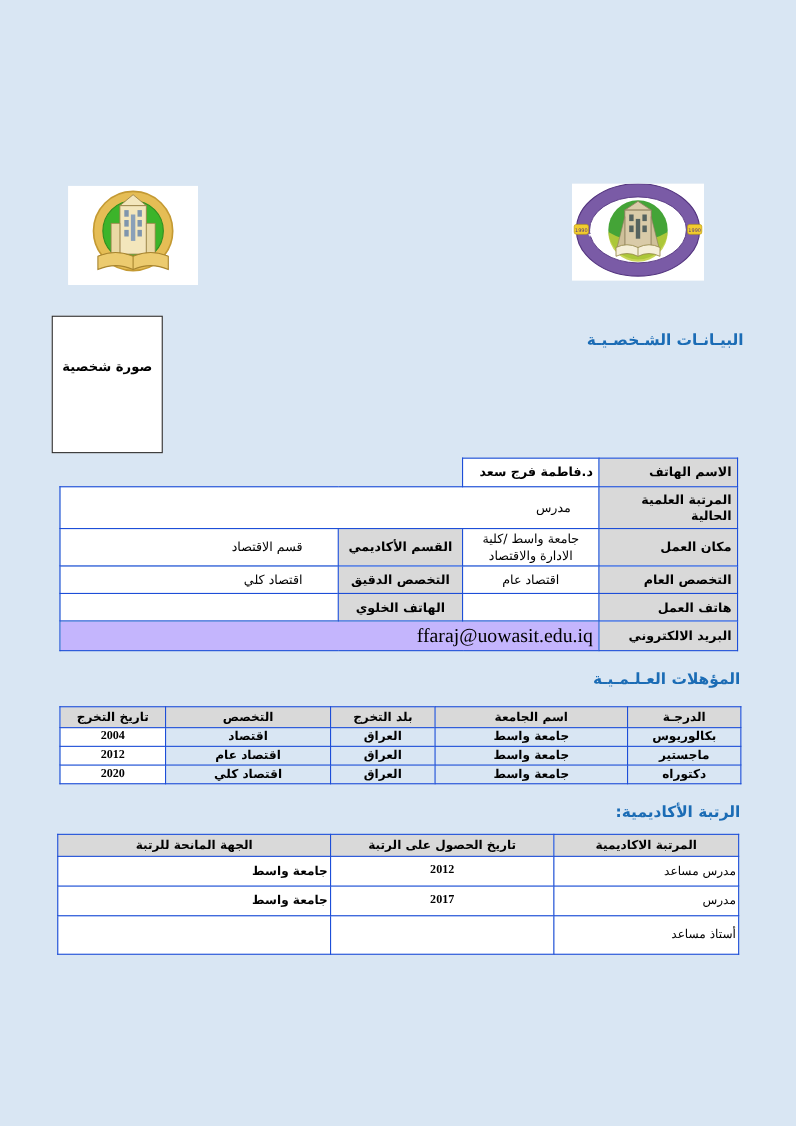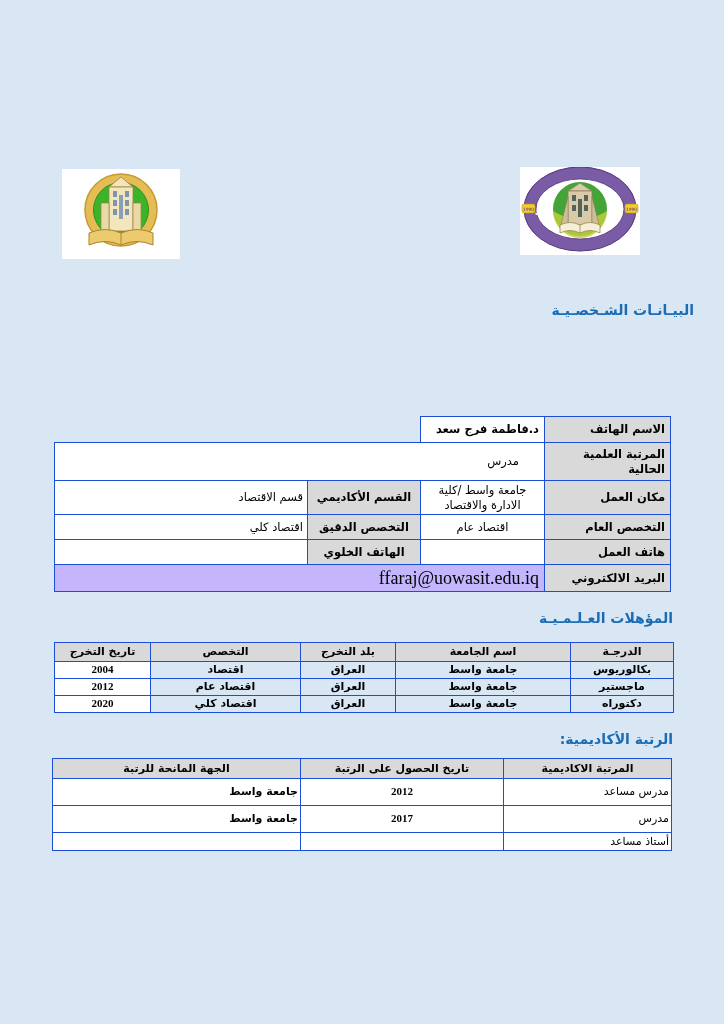--- a/index.html
+++ b/index.html
@@ -24,35 +24,35 @@
   .photo-box{
     position:absolute; left:47px; top:287px; width:101px; height:125px;
     background:#fff; border:1px solid #2b2b2b; box-sizing:border-box;
     text-align:center; font-weight:bold; font-size:12px; padding-top:38px;
   }
   
   .sec-heading{
     position:absolute; color:#1b6cb5; font-weight:bold; font-size:14px;
     white-space:nowrap;
   }
-  .h-personal{top:302px; right:30px;}
+  .h-personal{top:302px; right:48px;}
   .h-qual{top:610px; right:51px;}
   .h-rank{top:731px; right:51px;margin-left:19px;}
   
   table{border-collapse:collapse; table-layout:fixed; position:absolute;}
   td,th{
     border:1px solid #1d4ed8; vertical-align:middle;
     font-size:11.5px; line-height:1.25; padding:1px 5px;
     overflow:hidden;
   }
   .lbl{background:#d9d9d9; font-weight:bold; text-align:right;}
   .sublbl{background:#d9d9d9; font-weight:bold; text-align:center;}
   .val{background:#fff; text-align:right;}
   .val-center{background:#fff; text-align:center;}
-  .val-pad{padding-left:4px; padding-right:4px;}
+  .val-pad{padding-left:4px; padding-right:32px;}
   .bold{font-weight:bold;}
   .ghost{border:none; background:transparent;}
   .num{font-family:"Liberation Serif", serif; font-weight:bold; font-size:12.5px; text-align:center; background:#fff;}
   .email-cell{direction:ltr; text-align:right; font-family:"Liberation Serif", serif; font-weight:normal; font-size:18px; background:#c4b5fd;}
   .t-personal{left:54px; top:416px; width:616px;}
   .t-qual{left:54px; top:642px; width:619px;}
   .t-rank{left:52px; top:758px; width:619px;}
   .t-qual td, .t-qual th{text-align:center; font-weight:bold; font-size:11px; padding:0 2px;}
   .t-rank td, .t-rank th{font-size:11px; padding:0 2px;}
   .t-rank th{font-weight:bold;}
@@ -123,20 +123,23 @@
       <rect x="52" y="28" width="4" height="6" fill="#55635f"></rect>
       <rect x="64" y="28" width="4" height="6" fill="#55635f"></rect>
       <rect x="52" y="38" width="4" height="6" fill="#55635f"></rect>
       <rect x="64" y="38" width="4" height="6" fill="#55635f"></rect>
       <rect x="58" y="32" width="4" height="18" fill="#55635f"></rect>
       <path d="M 40 58 Q 50 53 60 58 Q 70 53 80 58 L 80 66 Q 70 61 60 66 Q 50 61 40 66 Z" fill="#f5efd8" stroke="#998c4f" stroke-width="0.8"></path>
       <line x1="60" y1="58" x2="60" y2="66" stroke="#998c4f" stroke-width="0.8"></line>
     </svg>
   </div>
 
+  <div class="photo-box">
+    <span>صورة شخصية</span>
+  </div>
 
   <div class="sec-heading h-personal">البيـانـات الشـخصـيـة</div>
 
   <table class="t-personal">
     <colgroup>
         <col style="width:126px">
         <col style="width:124px">
         <col style="width:113px">
         <col style="width:253px">
       </colgroup>
@@ -234,21 +237,21 @@
     <tr style="height:27px">
       <td class="rank-name">مدرس مساعد</td>
       <td class="num">2012</td>
       <td class="grantor">جامعة واسط</td>
     </tr>
     <tr style="height:27px">
       <td class="rank-name">مدرس</td>
       <td class="num">2017</td>
       <td class="grantor">جامعة واسط</td>
     </tr>
-    <tr style="height:18px">
+    <tr style="height:35px">
       <td class="rank-name">أستاذ مساعد</td>
       <td class="num"></td>
       <td class="grantor"></td>
     </tr>
   </tbody>
     </table>
 
 </div>
 
 </body></html>

